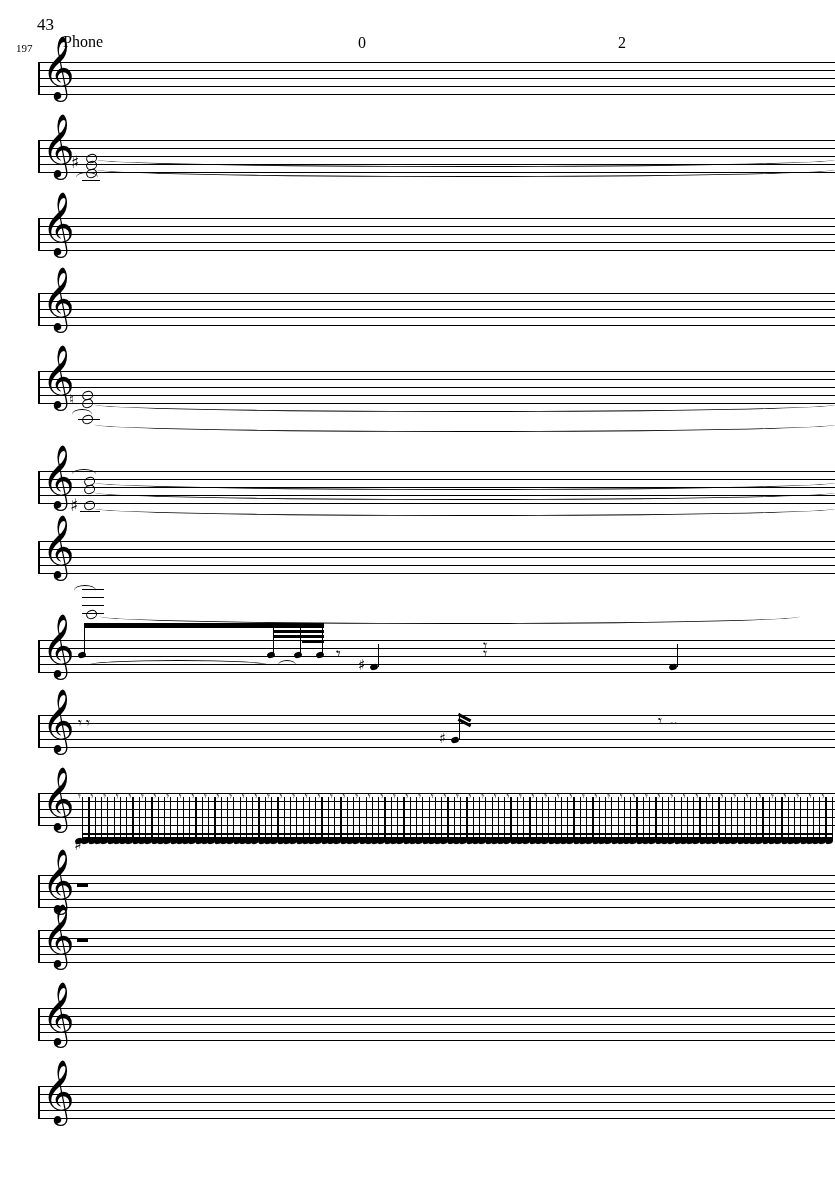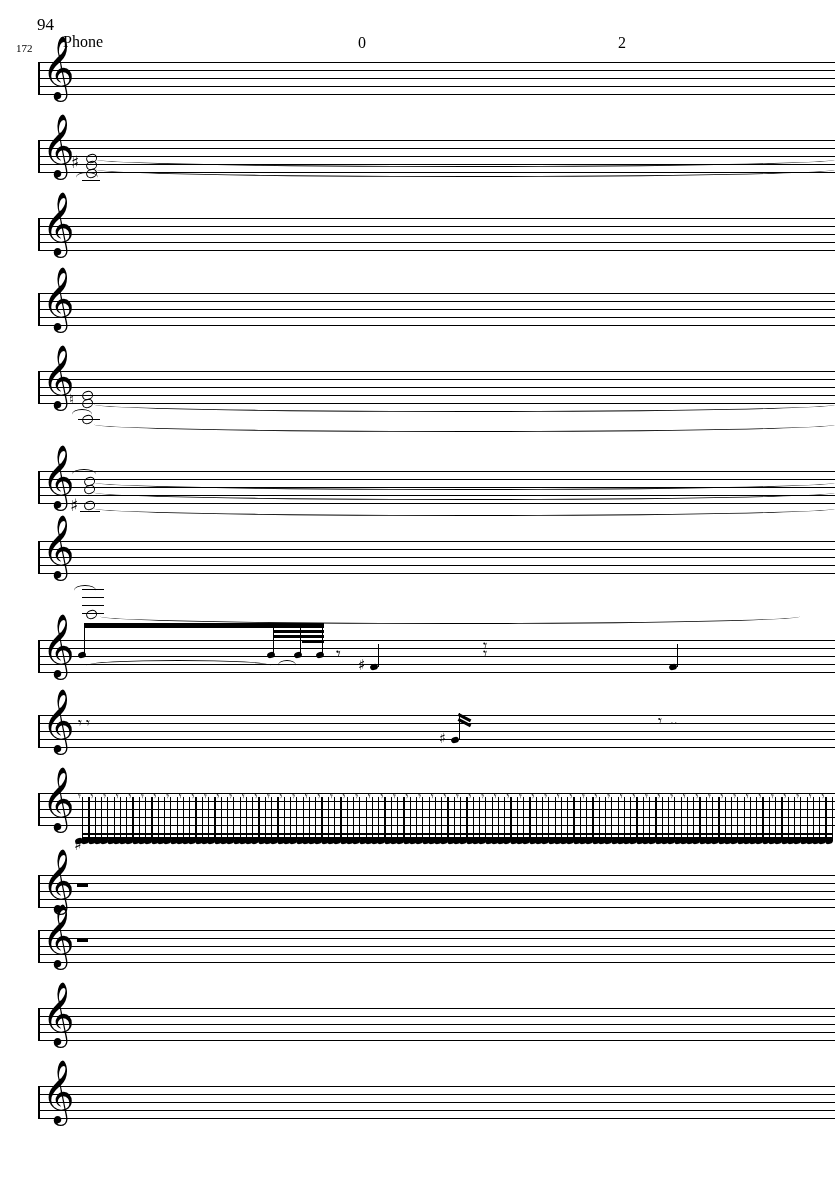--- a/index.html
+++ b/index.html
@@ -139,23 +139,23 @@
     font-size: 17px;
     font-family: "DejaVu Sans", sans-serif;
     line-height: 1;
   }
 </style>
 </head>
 <body>
 
 <div id="page">
 
-  <div class="txt page-number" style="left:37px; top:16px;">94</div>
-
-  <div class="txt measure-number" style="left:16px; top:43px;">172</div>
+  <div class="txt page-number" style="left:37px; top:16px;">43</div>
+
+  <div class="txt measure-number" style="left:16px; top:43px;">197</div>
 
   <div class="txt instrument-label" style="left:63px; top:34px;">Phone</div>
 
   <div class="txt rehearsal-mark" style="left:358px; top:35px;">0</div>
   <div class="txt rehearsal-mark" style="left:618px; top:35px;">2</div>
 
   <div class="staff" style="top:62px;">
     <div class="line l0"></div>
     <div class="line l1"></div>
     <div class="line l2"></div>

